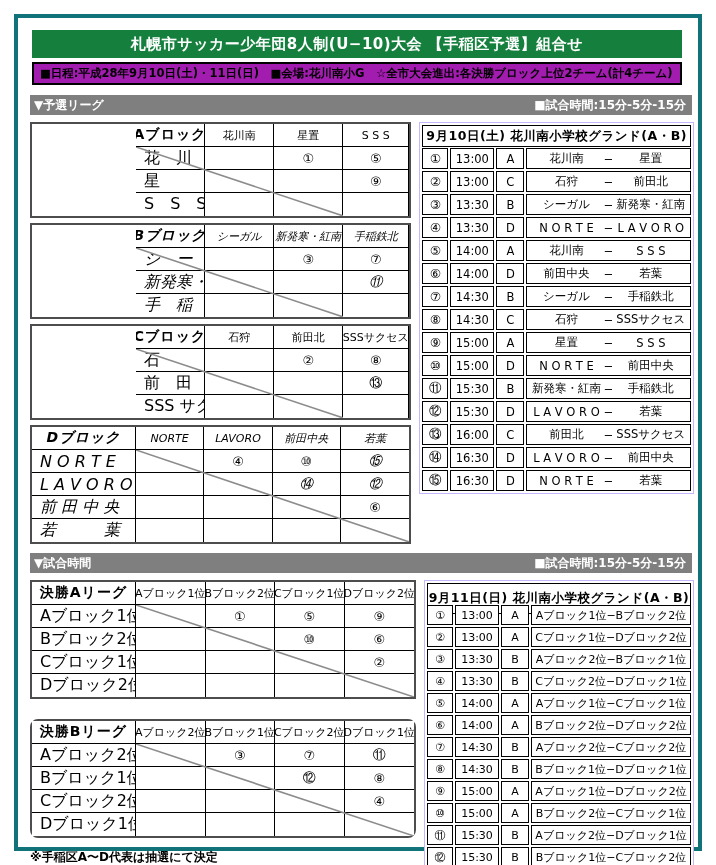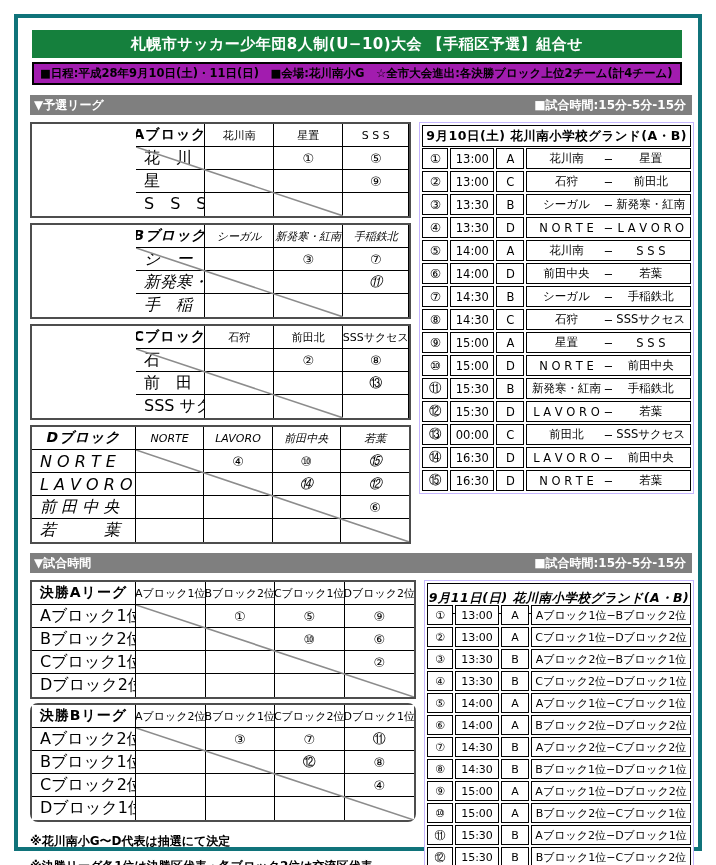--- a/index.html
+++ b/index.html
@@ -64,21 +64,21 @@
   }
   .sched .head { grid-column:1/-1; font-weight:bold; font-size:12.5px; letter-spacing:0.5px; }
   .sched .no { font-size:12.5px; }
   .sched .match { padding:0 4px; }
   .sched .match .team { flex:1; text-align:center; }
   .sched .match .dash { width:14px; text-align:center; }
   .s1 { grid-auto-rows:21px; }
   .s1 .head { height:22px; }
   .s2 { grid-auto-rows:20px; }
   .s2 .cell { font-size:11px; }
-  .s2 .head { font-size:12.5px; height:31px;font-style:italic; }
+  .s2 .head { font-size:12.5px; height:31px; }
 
   .notes { margin-top:6px; display:flex; flex-direction:column; gap:8px; }
   .note { font-weight:bold; font-size:12px; white-space:nowrap; }
 </style>
 </head>
 <body>
 
 <div class="frame">
 
   <div class="title-bar">札幌市サッカー少年団8人制(U−10)大会 【手稲区予選】組合せ</div>
@@ -290,21 +290,21 @@
           </div>
           <div class="cell no">⑫</div>
           <div class="cell time">15:30</div>
           <div class="cell court">D</div>
           <div class="cell match">
             <span class="team">L A V O R O</span>
             <span class="dash">−</span>
             <span class="team">若葉</span>
           </div>
           <div class="cell no">⑬</div>
-          <div class="cell time">00:00</div>
+          <div class="cell time">16:00</div>
           <div class="cell court">C</div>
           <div class="cell match">
             <span class="team">前田北</span>
             <span class="dash">−</span>
             <span class="team">SSSサクセス</span>
           </div>
           <div class="cell no">⑭</div>
           <div class="cell time">16:30</div>
           <div class="cell court">D</div>
           <div class="cell match">
@@ -326,21 +326,21 @@
 
   <div class="sp"></div>
 
   <div class="section-bar">
     <span>▼試合時間</span>
     <span>■試合時間:15分-5分-15分</span>
   </div>
 
   <div class="cols">
     <div class="left-col">
-      <div id="final-leagues" class="left-col" style="gap:4px;">
+      <div id="final-leagues" class="left-col" style="gap:20px;">
           <div class="matrix" style="grid-template-columns: 104px 1fr 1fr 1fr 1fr;">
             <div class="cell bname br bb">決勝Aリーグ</div>
             <div class="cell bb br">Aブロック1位</div>
             <div class="cell bb br">Bブロック2位</div>
             <div class="cell bb br">Cブロック1位</div>
             <div class="cell bb">Dブロック2位</div>
             <div class="cell rlabel br bb">Aブロック1位</div>
             <div class="cell num br bb"></div>
             <div class="cell num br bb">①</div>
             <div class="cell num br bb">⑤</div>
@@ -393,21 +393,21 @@
             <div class="cell num br"></div>
             <div class="cell num"></div>
             <div class="diag" style="inset: 23px 0px 0px 104px;">
               <svg viewBox="0 0 100 100" preserveAspectRatio="none">
                 <line x1="0" y1="0" x2="100" y2="100" stroke="#8c8c8c" stroke-width="1.6" vector-effect="non-scaling-stroke"></line>
               </svg>
             </div>
           </div>
         </div>
       <div class="notes">
-        <div class="note">※花川南小G〜D代表は抽選にて決定</div>
+        <div class="note">※手稲区A〜D代表は抽選にて決定</div>
         <div class="note">※決勝リーグ各1位は決勝区代表・各ブロック2位は交流区代表</div>
       </div>
     </div>
     <div class="right-col" id="schedule-1">
         <div class="sched s2">
           <div class="cell head">9月11日(日) 花川南小学校グランド(A・B)</div>
           <div class="cell no">①</div>
           <div class="cell time">13:00</div>
           <div class="cell court">A</div>
           <div class="cell match">

